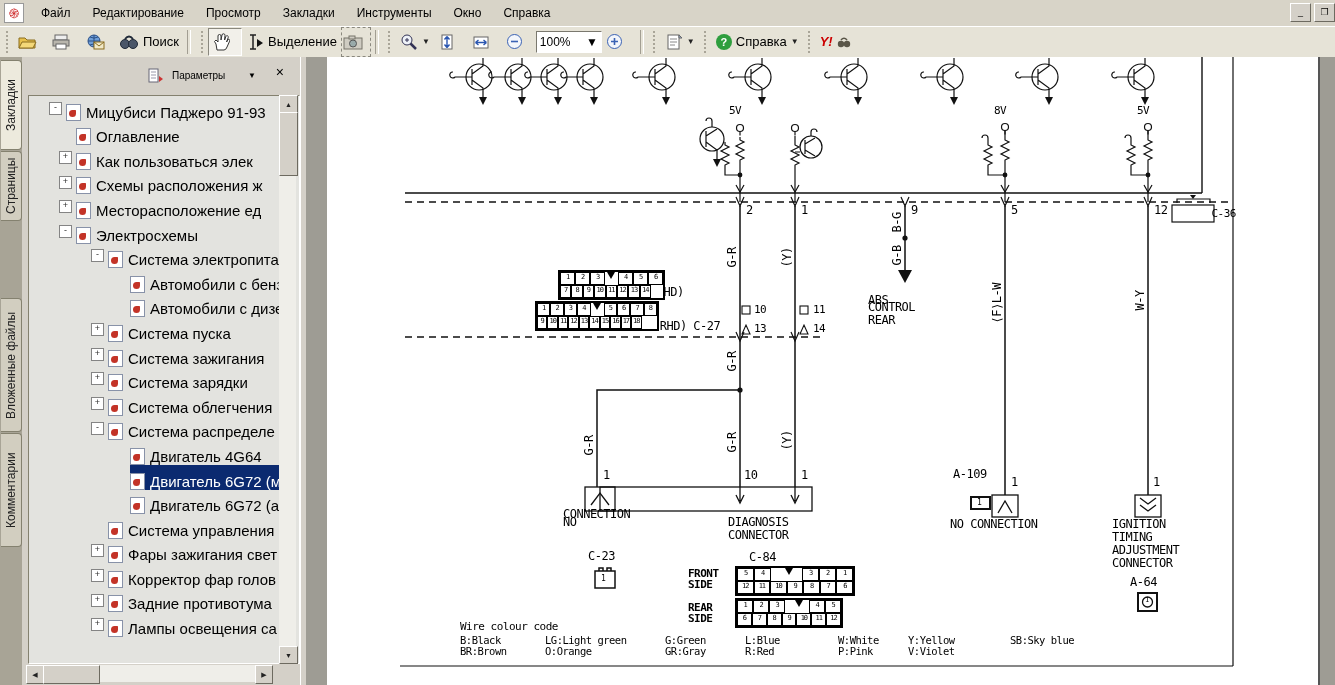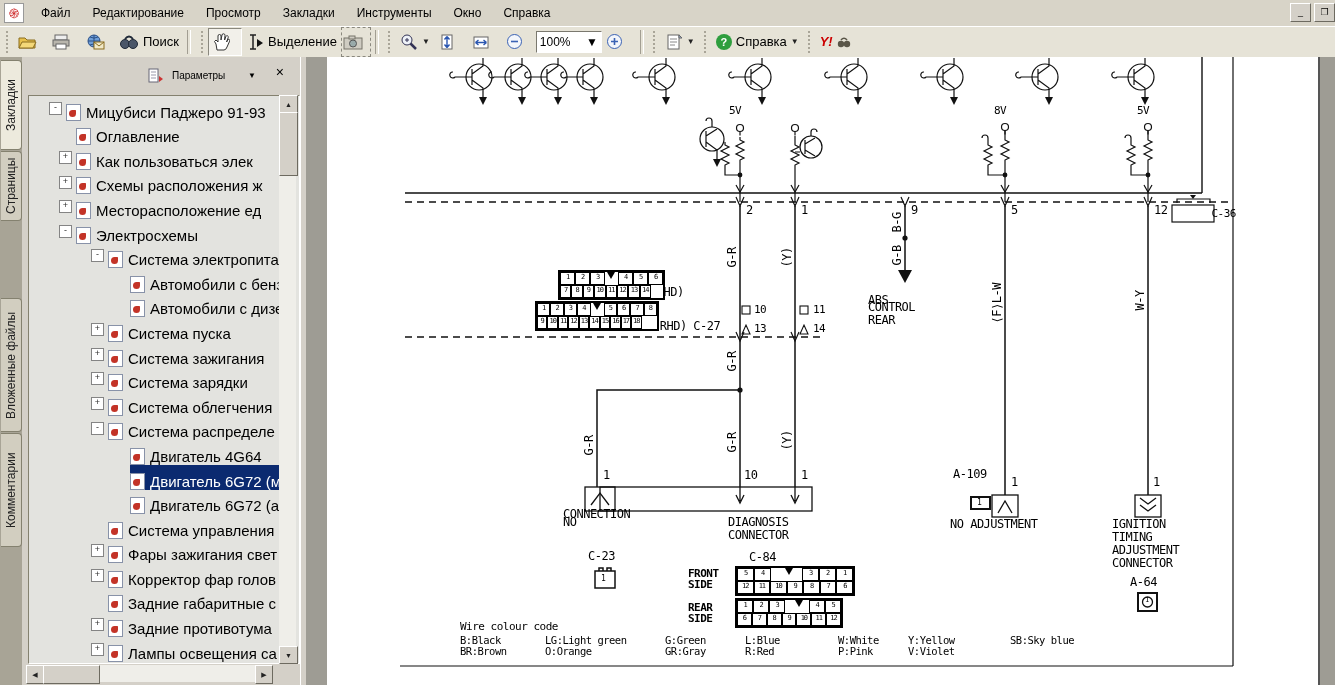--- a/index.html
+++ b/index.html
@@ -371,27 +371,20 @@
         </span>
       </div>
     <div class="trow l2">
         <span class="tog">+</span>
         <span class="rowbody">
           <span class="pdficon"></span>
           <span>Корректор фар голов</span>
         </span>
       </div>
     <div class="trow l2">
-        <span class="tog ghost"></span>
-        <span class="rowbody">
-          <span class="pdficon"></span>
-          <span>Задние габаритные с</span>
-        </span>
-      </div>
-    <div class="trow l2">
         <span class="tog">+</span>
         <span class="rowbody">
           <span class="pdficon"></span>
           <span>Задние противотума</span>
         </span>
       </div>
     <div class="trow l2">
         <span class="tog">+</span>
         <span class="rowbody">
           <span class="pdficon"></span>
@@ -708,21 +701,21 @@
             <span class="pcell fx">10</span>
             <span class="pcell fx">11</span>
             <span class="pcell fx">12</span>
           </div>
       </div>
     </div>
 
     <span class="dlb" style="left:626px;top:411px">A-109</span>
     <span class="dlb xs" style="left:650px;top:442px">1</span>
     <span class="dlb" style="left:684px;top:419px">1</span>
-    <span class="dlb" style="left:623px;top:461px">NO ADJUSTMENT</span>
+    <span class="dlb" style="left:623px;top:461px">NO CONNECTION</span>
 
     <span class="dlb" style="left:826px;top:419px">1</span>
     <span class="dlb" style="left:785px;top:461px">IGNITION</span>
     <span class="dlb" style="left:785px;top:474px">TIMING</span>
     <span class="dlb" style="left:785px;top:487px">ADJUSTMENT</span>
     <span class="dlb" style="left:785px;top:500px">CONNECTOR</span>
     <span class="dlb" style="left:803px;top:519px">A-64</span>
     <span class="dlb" style="left:818px;top:540px;font-size:7px">1</span>
 
     <span class="dlb sm" style="left:133px;top:564px">Wire colour code</span>

